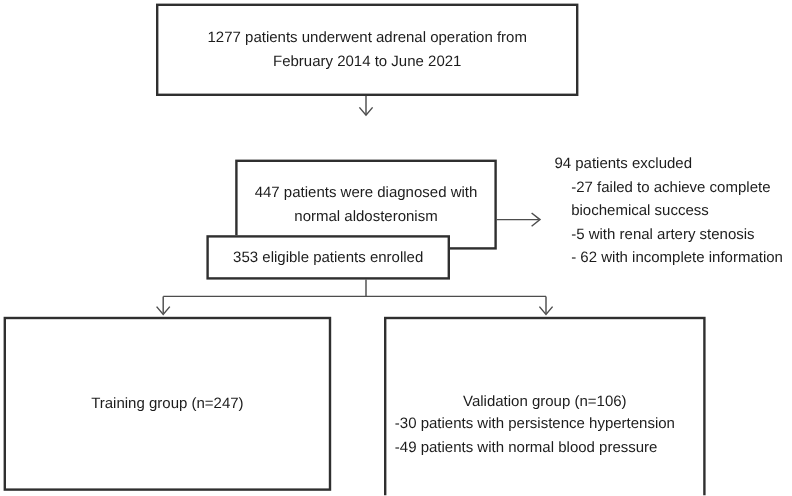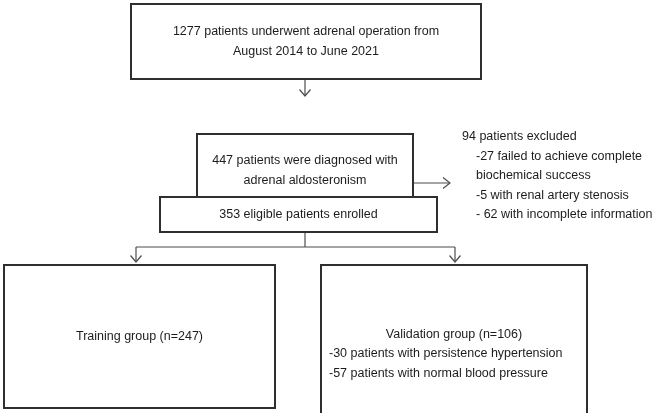--- a/index.html
+++ b/index.html
@@ -75,43 +75,43 @@
       <path d="M136,247 L455,247"></path>
       <path d="M136,247 L136,261"></path>
       <path d="M455,247 L455,261"></path>
       <polyline points="130.5,255.5 136,262 141.5,255.5"></polyline>
       <polyline points="449.5,255.5 455,262 460.5,255.5"></polyline>
     </g>
   </svg>
 
   <div class="box centered" style="left:130px;top:3px;width:352px;height:77px;">
     <div class="line">1277 patients underwent adrenal operation from</div>
-    <div class="line">August 2014 to June 2021</div>
+    <div class="line">February 2014 to June 2021</div>
   </div>
 
   <div class="box centered" style="left:196px;top:98px;width:218px;height:75px;margin-top:35px;">
     <div class="line">447 patients were diagnosed with</div>
-    <div class="line">adrenal aldosteronism</div>
+    <div class="line">normal aldosteronism</div>
   </div>
 
   <div class="exclusion">
     <div class="excl-line">94 patients excluded</div>
     <div class="excl-line indent">-27 failed to achieve complete</div>
     <div class="excl-line indent">biochemical success</div>
     <div class="excl-line indent">-5 with renal artery stenosis</div>
     <div class="excl-line indent">- 62 with incomplete information</div>
   </div>
 
-  <div class="box centered" style="left:159px;top:196px;width:279px;height:37px;">
+  <div class="box centered" style="left:172px;top:196px;width:203px;height:37px;">
     <div class="line">353 eligible patients enrolled</div>
   </div>
 
   <div class="box group-box" style="left:3px;top:264px;width:273px;height:145px;">
     <div class="group-title">Training group (n=247)</div>
   </div>
 
   <div class="box group-box" style="left:320px;top:264px;width:268px;height:180px;">
     <div class="group-title">Validation group (n=106)</div>
     <div class="group-item">-30 patients with persistence hypertension</div>
-    <div class="group-item">-57 patients with normal blood pressure</div>
+    <div class="group-item">-49 patients with normal blood pressure</div>
   </div>
 
 </div>
 
 </body></html>

